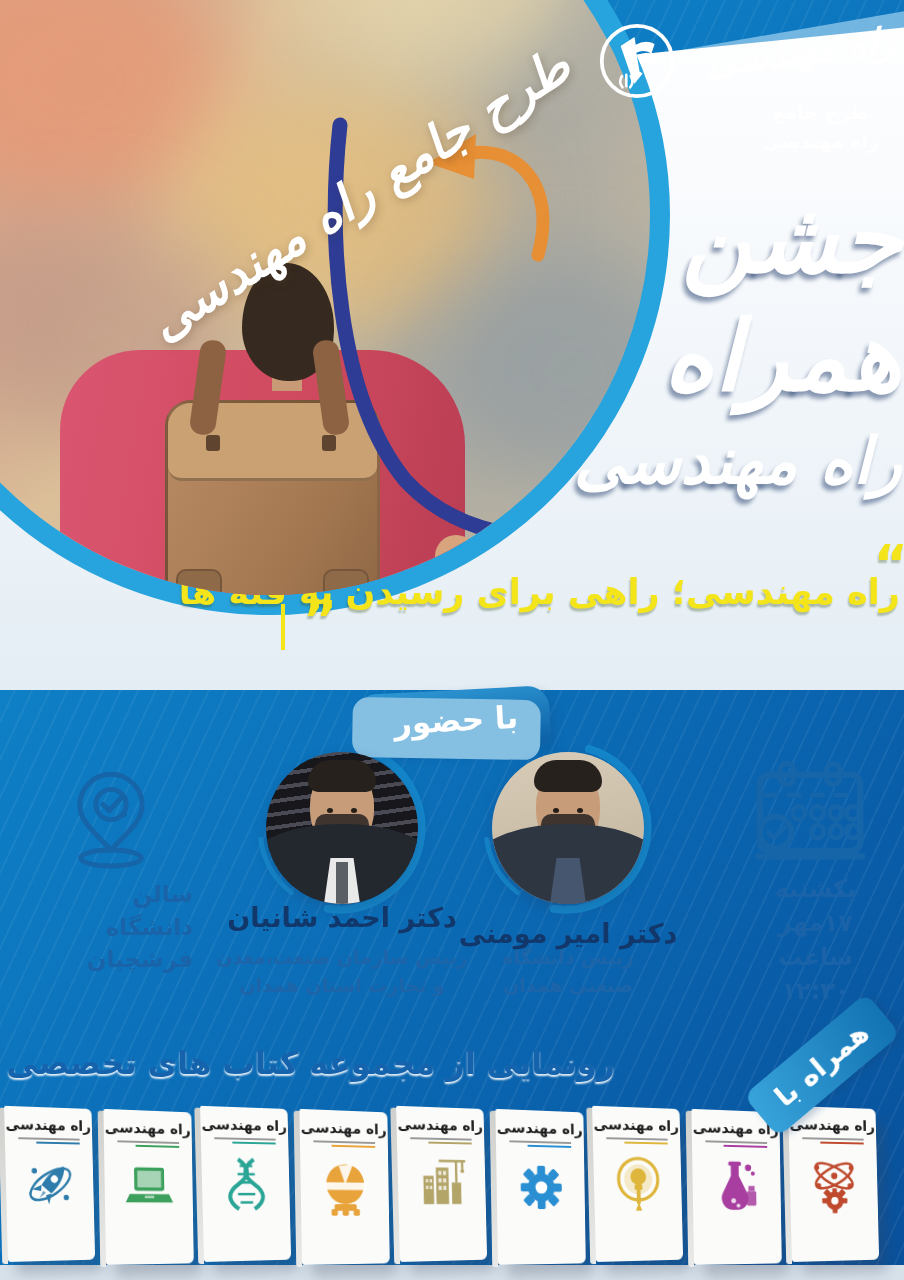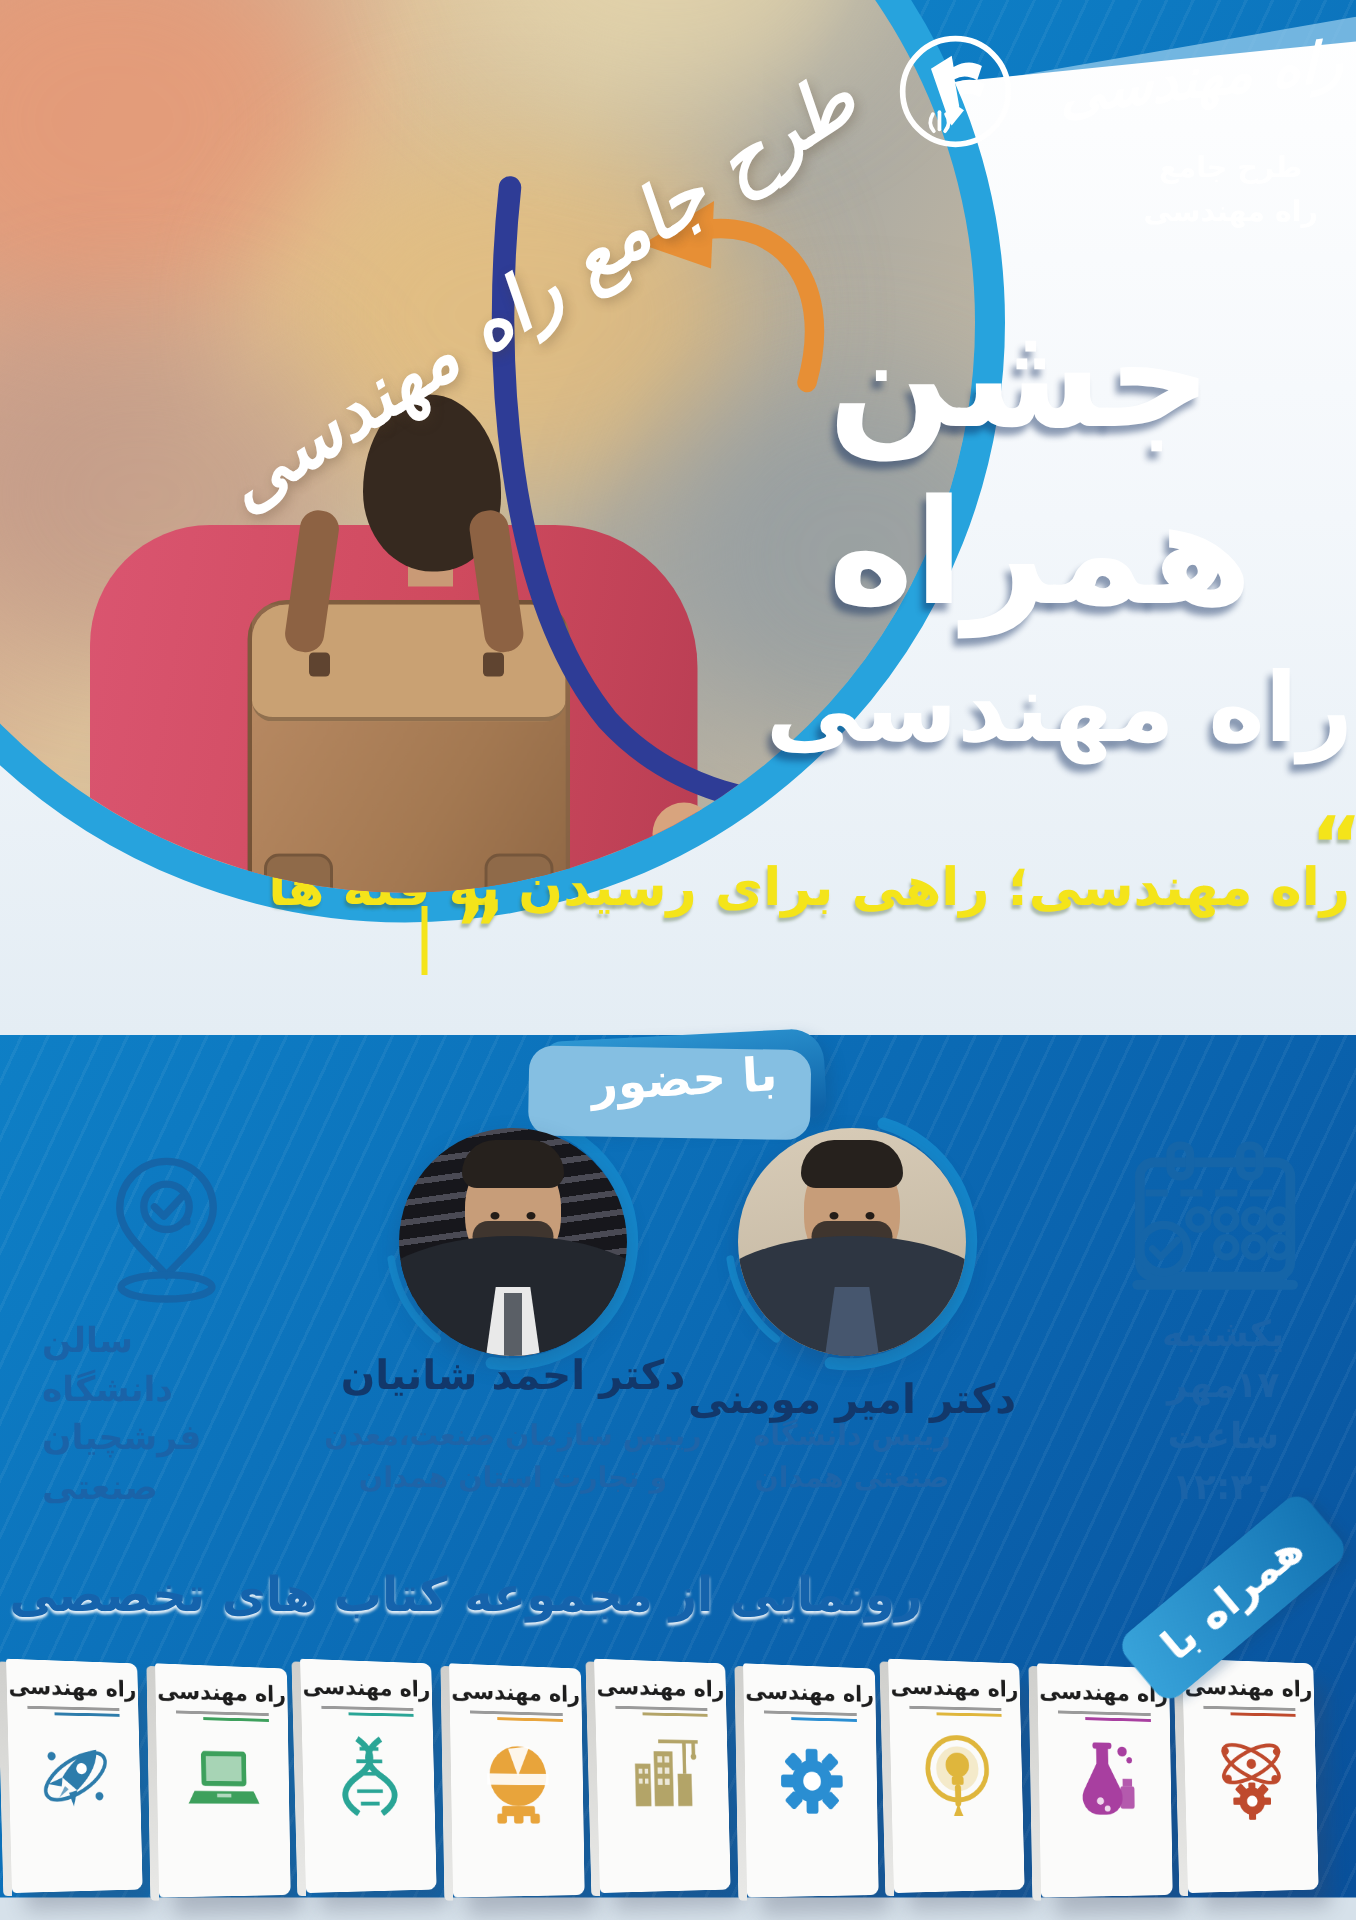--- a/index.html
+++ b/index.html
@@ -68,22 +68,22 @@
 
   
   .emblem { left:598px; top:22px; width:78px; height:78px; }
   .wordmark { left:728px; top:12px; width:168px; height:78px; color:#fff; font-weight:bold;
               font-size:37px; text-align:center; line-height:78px; direction:rtl; white-space:nowrap;
               transform:rotate(-7deg) skewX(-7deg); font-style:italic; }
   .brand-tagline { left:748px; top:98px; width:145px; text-align:center; color:#fff;
                    font-size:19px; font-weight:bold; line-height:1.5; direction:rtl; }
 
   
-  .title-block { left:552px; top:192px; width:350px; text-align:left; direction:rtl; color:#fff;
-                 font-weight:900; text-shadow:-3px 5px 4px rgba(10,40,90,.45); }
+  .title-block { left:552px; top:180px; width:350px; text-align:right; direction:rtl; color:#fff;
+                 font-weight:900; text-shadow:-3px 5px 4px rgba(10,40,90,.45);font-style:italic; }
   .title-l1,.title-l2 { font-size:97px; line-height:1.22; letter-spacing:-2px; }
   .title-l3 { font-size:64px; line-height:1.25; margin-top:4px; white-space:nowrap; }
   .quote { left:185px; top:572px; width:715px; direction:rtl; text-align:center;
            font-size:35px; font-weight:900; color:#f4e41a; white-space:nowrap;
            text-shadow:-1px 3px 2px rgba(60,90,40,.35); }
   .q-mark { position:absolute; font-size:52px; font-weight:900; color:#f4e41a; line-height:1; }
   .q-open  { right:-8px; top:-34px; }
   .q-close { left:118px; bottom:-34px; }
   .q-bar-l { position:absolute; left:96px; bottom:-38px; width:4px; height:46px; background:#f4e41a; }
 
@@ -117,21 +117,21 @@
   .eye { display:inline-block; width:6px; height:5px; background:#241d18; border-radius:50%; margin:0 9px; }
   .speaker-name { text-align:center; direction:rtl; font-size:27px; font-weight:900; color:#12386b; white-space:nowrap; }
   .speaker-role { text-align:center; direction:rtl; font-size:19px; font-weight:bold; color:#1e64a8; line-height:1.45; }
   .name-1 { left:196px; top:902px; width:292px; }
   .role-1 { left:176px; top:944px; width:332px; }
   .name-2 { left:458px; top:918px; width:220px; }
   .role-2 { left:458px; top:944px; width:220px; }
 
   
   .venue-icon { left:62px; top:763px; }
-  .venue-lines { left:28px; top:878px; width:165px; text-align:left; direction:rtl;
+  .venue-lines { left:28px; top:878px; width:165px; text-align:right; direction:rtl;
                  font-size:23px; font-weight:900; color:#1a63a8; line-height:1.42; }
   .calendar-icon { left:748px; top:760px; }
   .schedule-lines { left:748px; top:872px; width:135px; text-align:center; direction:rtl;
                     font-size:24px; font-weight:900; color:#1a63a8; line-height:1.42; }
 
   
   .books-heading { left:95px; top:1044px; width:520px; text-align:center; direction:rtl;
                    font-size:32px; font-weight:900; color:#1563ac; white-space:nowrap;
                    text-shadow:0 2px 2px rgba(255,255,255,.9); }
   .ribbon-badge { left:742px; top:1038px; width:160px; height:54px; transform:rotate(-40deg); z-index:4;
@@ -278,21 +278,20 @@
       <circle cx="55" cy="46" r="17"></circle>
       <path d="M46 46 l7 7 l13 -14" stroke-linecap="round" stroke-linejoin="round"></path>
       <ellipse cx="55" cy="106" rx="34" ry="9"></ellipse>
     </g>
     <circle cx="70" cy="57" r="3" fill="#1565a8"></circle>
   </svg>
   <div class="abs venue-lines">
     <div>سالن</div>
     <div>دانشگاه</div>
     <div>فرشچیان</div>
-    <div>صنعتی</div>
   </div>
 
   <svg class="abs calendar-icon" width="126" height="104" viewBox="0 0 130 112">
     <g fill="none" stroke="#1565a8">
       <rect x="10" y="16" width="108" height="82" rx="10" stroke-width="7"></rect>
       <rect x="32" y="4" width="14" height="22" rx="6" stroke-width="6"></rect>
       <rect x="82" y="4" width="14" height="22" rx="6" stroke-width="6"></rect>
       <line x1="14" y1="38" x2="114" y2="38" stroke-width="5" stroke-dasharray="16 9"></line>
       <circle cx="52" cy="57" r="7" stroke-width="5"></circle>
         <circle cx="72" cy="57" r="7" stroke-width="5"></circle>

